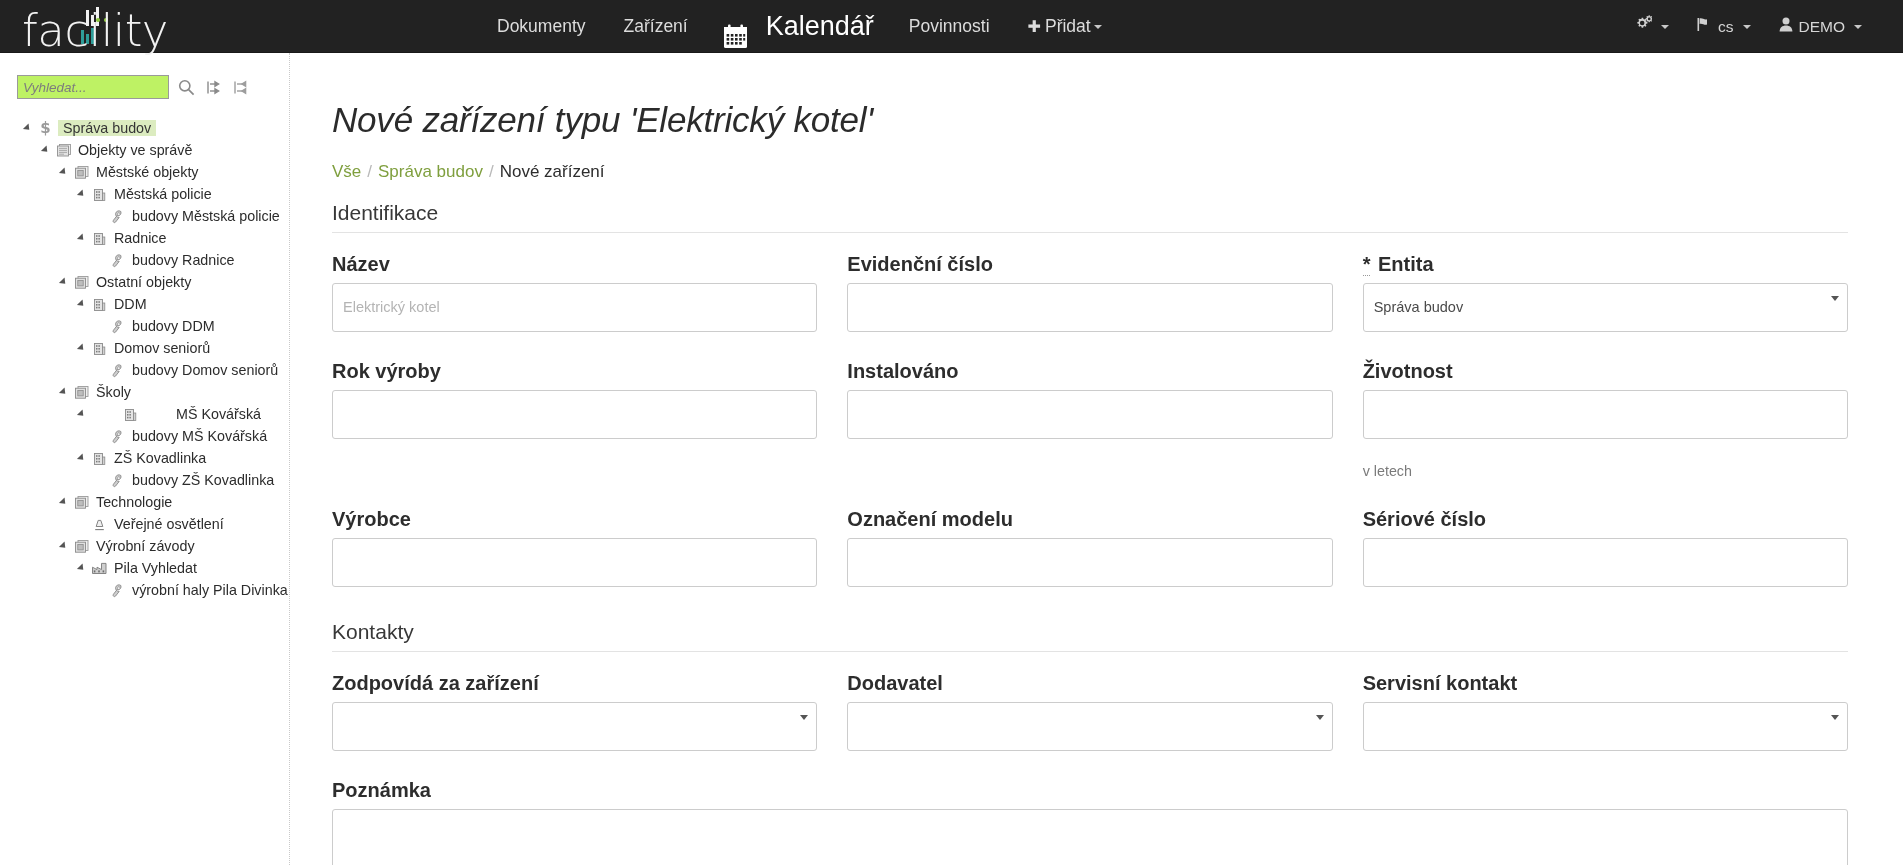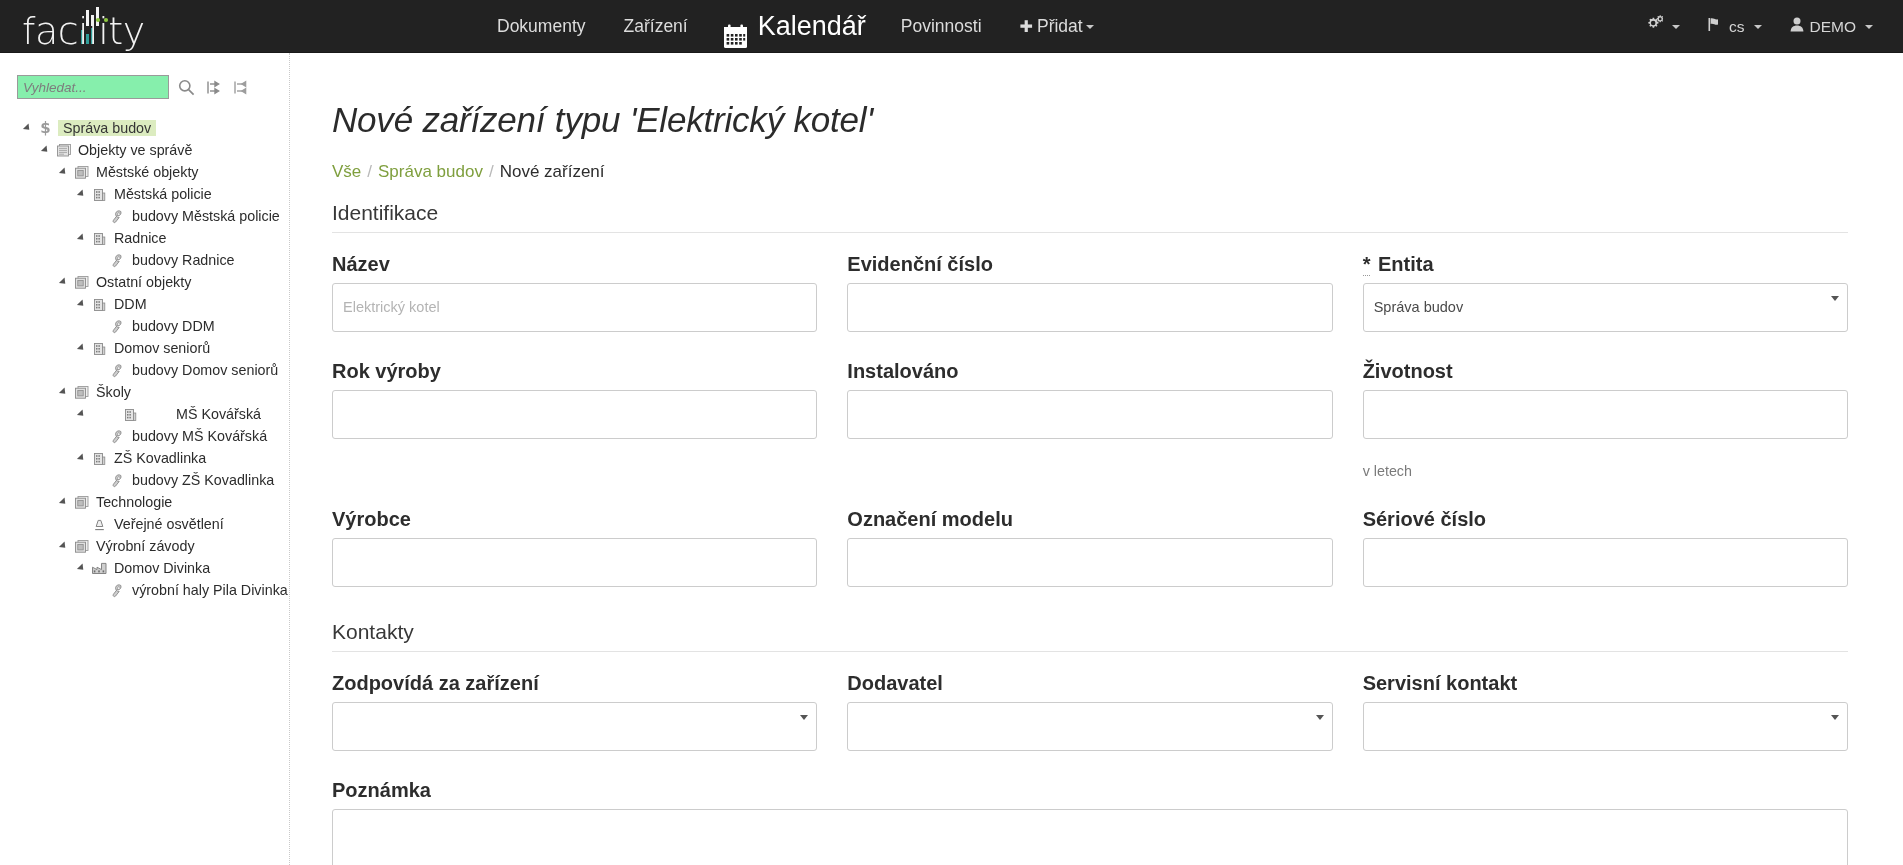--- a/index.html
+++ b/index.html
@@ -24,21 +24,21 @@
   }
   .brand {
     width: 175px;
     padding-left: 22px;
     display: flex;
     align-items: flex-end;
     height: 53px;
     position: relative;
   }
   .brand-text {
-    font-size: 38px;
+    font-size: 45px;
     color: #f2f2f2;
     letter-spacing: -0.5px;
     line-height: 44px;
     font-weight: 300;
     font-family: "DejaVu Sans", sans-serif;
     position: relative;
     z-index: 2;
   }
   .brand-bars {
     position: absolute;
@@ -63,28 +63,28 @@
     white-space: nowrap;
     cursor: pointer;
     display: inline-block;
   }
   .nav-item.big {
     font-size: 27px;
     color: #ffffff;
     padding: 0 16px;
     display: flex;
     align-items: center;
-    gap: 10px;
+    gap: 18px;
   }
   .cal-icon { display:inline-block; width: 25px; height: 25px; }
   .nav-plus { font-size: 16px; margin-right: 4px; }
 
   .nav-right {
     position: absolute;
-    right: 16px; top: 0;
+    right: 27px; top: 0;
     height: 53px;
     display: flex;
     align-items: center;
   }
   .nav-right .nav-item {
     font-size: 15.5px;
     padding: 0 14px;
     display: flex;
     align-items: center;
     gap: 6px;
@@ -122,21 +122,21 @@
   .search-input {
     width: 152px;
     height: 24px;
     border: 1px solid #9a9a9a;
     padding: 2px 5px;
     font-size: 13.5px;
     font-style: italic;
     color: #6b6b6b;
     font-family: "Liberation Sans", sans-serif;
     outline: none;
-    background: #86efac;
+    background: #bef264;
   }
   .search-input::placeholder { color: #7d7d7d; font-style: italic; }
   .icon-btn {
     width: 20px; height: 20px;
     cursor: pointer;
     display: inline-flex;
     align-items: center;
     justify-content: center;
   }
 
@@ -712,21 +712,21 @@
           <span class="tree-ico">
             <svg width="17" height="14" viewBox="0 0 17 14">
               <path d="M1.5 12.5 L1.5 6.2 L6 8.6 L6 6.2 L10.5 8.6 L10.5 2.4 L15 2.4 L15 12.5 Z" fill="#cfcfcf" stroke="#7f7f7f" stroke-width="0.95"></path>
               <g fill="#6e6e6e">
                 <rect x="2.8" y="9.4" width="1.6" height="2"></rect>
                 <rect x="7.2" y="9.4" width="1.6" height="2"></rect>
                 <rect x="11.6" y="9.4" width="1.6" height="2"></rect>
               </g>
             </svg>
           </span>
-          <span class="tree-label">Domov Divinka</span>
+          <span class="tree-label">Pila Vyhledat</span>
         </div>
         <div class="tree-node" style="padding-left: 82px;">
           <span class="tw"></span>
           <span class="tree-ico">
             <svg width="16" height="15" viewBox="0 0 16 15">
               <g transform="rotate(38 8 7.5)">
                 <path d="M8 1.2 a3.3 3.3 0 1 0 2.3 5.7 l0 5.8 a1.4 1.4 0 0 1 -2.8 0 l0 -5.8 A3.3 3.3 0 0 0 8 1.2 Z" fill="#cfcfcf" stroke="#8c8c8c" stroke-width="0.85"></path>
                 <circle cx="8" cy="4.5" r="1.35" fill="#ffffff" stroke="#8c8c8c" stroke-width="0.7"></circle>
               </g>
             </svg>

